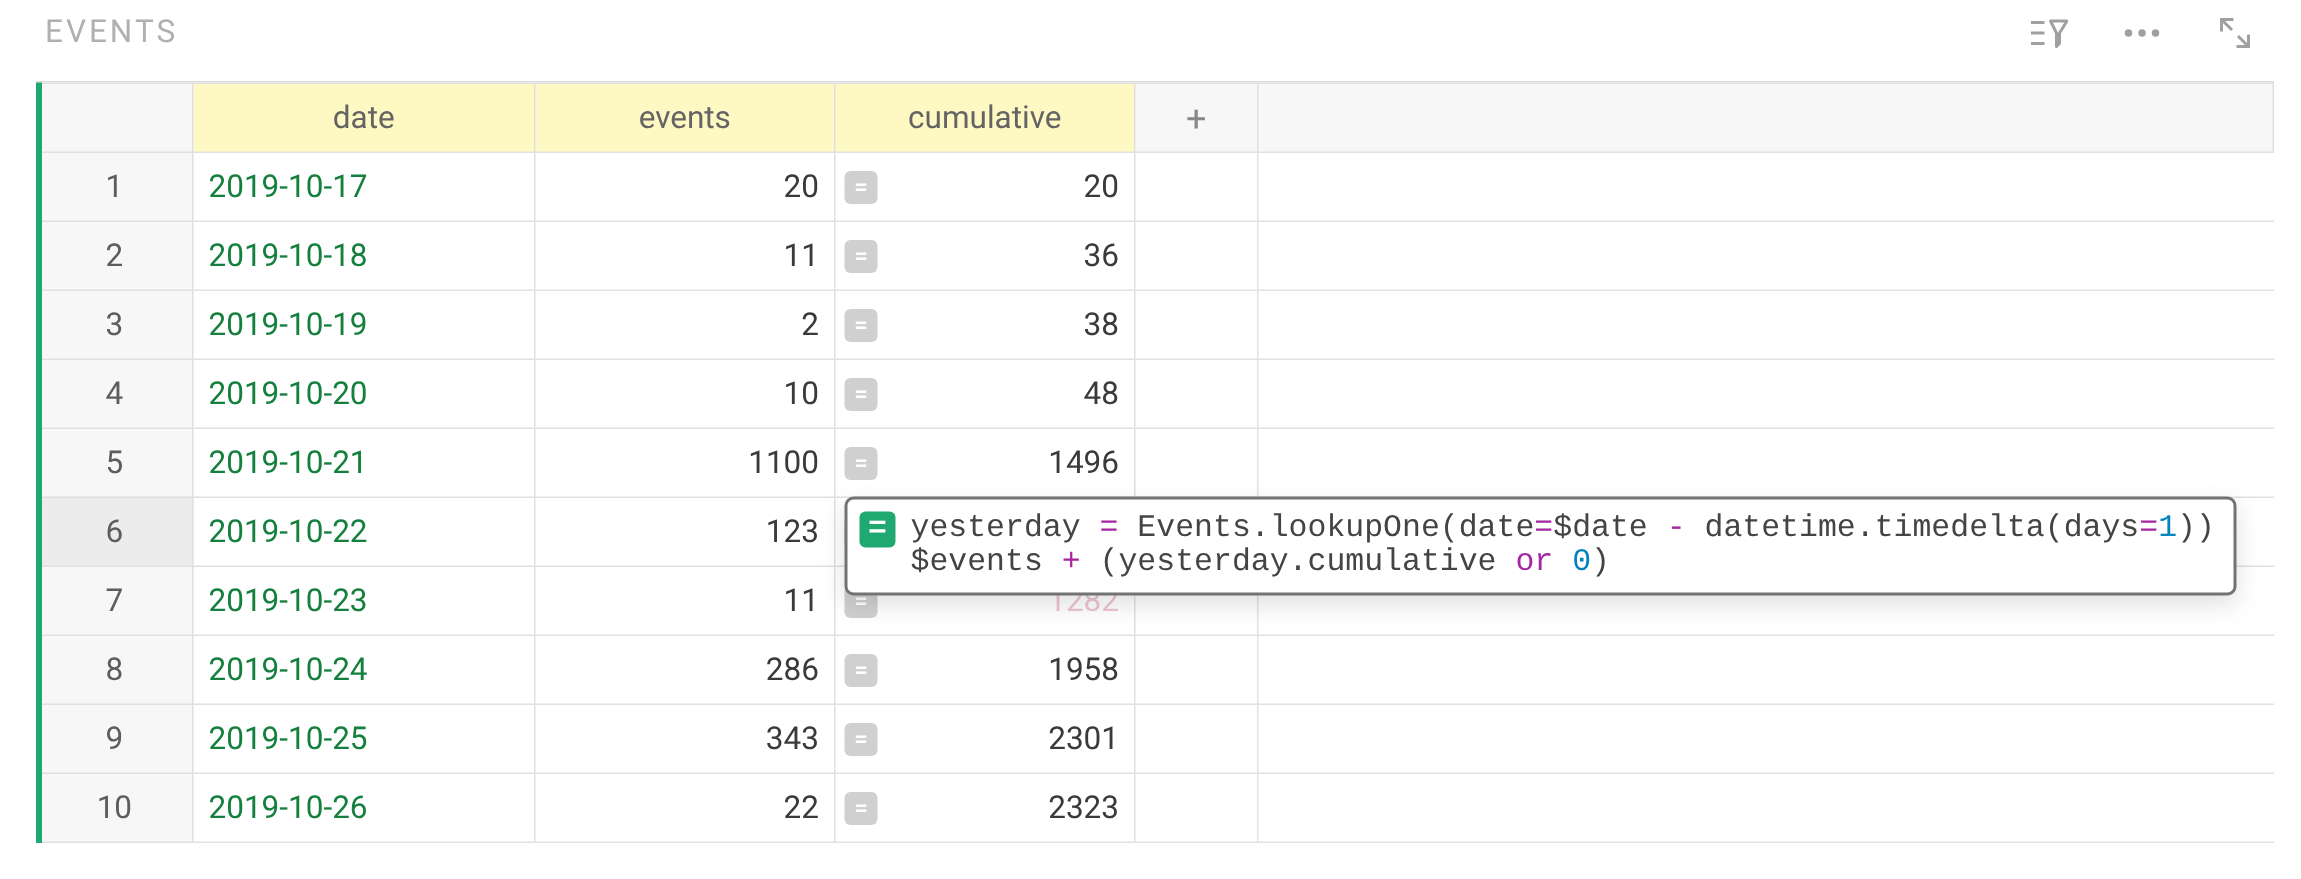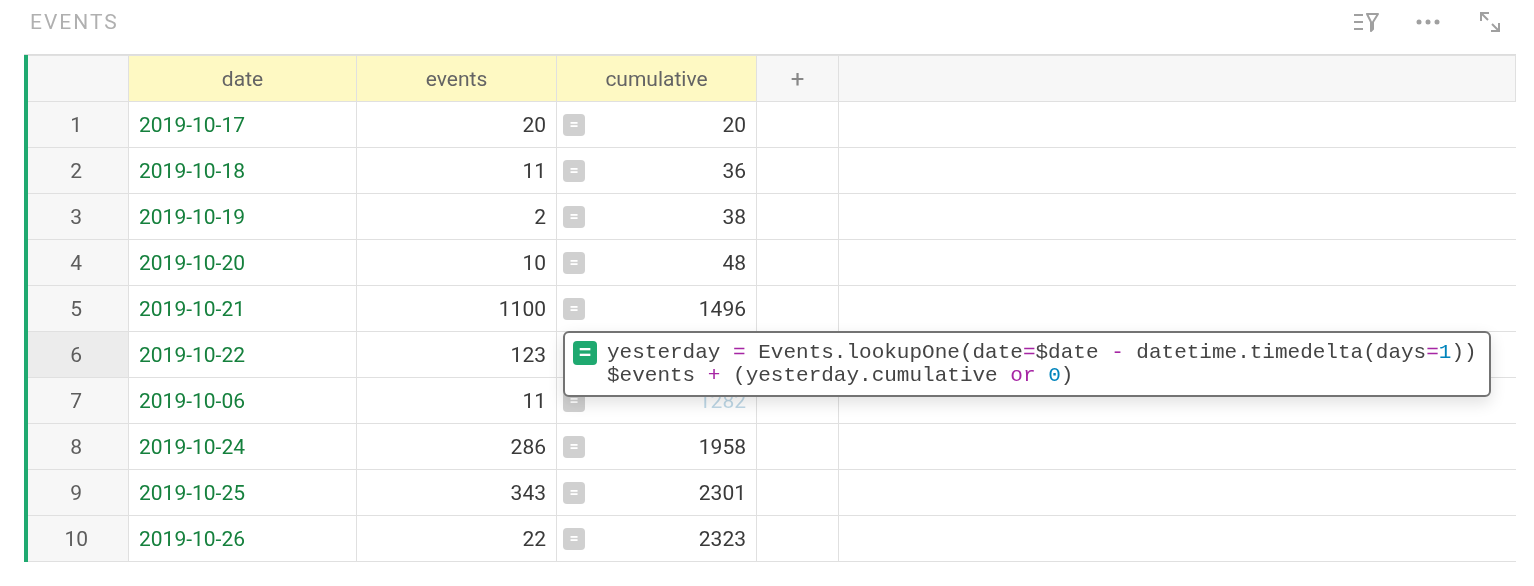--- a/index.html
+++ b/index.html
@@ -135,21 +135,21 @@
     color: #fff;
     display: flex;
     align-items: center;
     justify-content: center;
     font-weight: 700;
   }
   .formula-tooltip .chip-green::after { content: "="; }
   .tok-kw { color: #a626a4; }
   .tok-num { color: #0184bc; }
   .hidden-under {
-    color: #0369a1;
+    color: #be185d;
     opacity: 0.25;
   }
 </style>
 </head>
 <body>
 
 <div class="header">
   <div class="title">EVENTS</div>
   <div class="header-actions">
     <div class="icon-btn">
@@ -245,21 +245,21 @@
           <td class="events">123</td>
           <td class="cumul">
             <span class="formula-chip"></span>
             <div class="formula-tooltip"><span class="chip-green"></span><div><span>yesterday </span><span class="tok-kw">=</span><span> Events.lookupOne(date</span><span class="tok-kw">=</span><span>$date </span><span class="tok-kw">-</span><span> datetime.timedelta(days</span><span class="tok-kw">=</span><span class="tok-num">1</span><span>))</span></div><div><span>$events </span><span class="tok-kw">+</span><span> (yesterday.cumulative </span><span class="tok-kw">or</span><span> </span><span class="tok-num">0</span><span>)</span></div></div>
           </td>
           <td></td>
           <td class="rest"></td>
         </tr>
         <tr>
           <td class="rownum">7</td>
-          <td class="date">2019-10-06</td>
+          <td class="date">2019-10-23</td>
           <td class="events">11</td>
           <td class="cumul"><span class="formula-chip"></span><span class="hidden-under">1282</span></td>
           <td></td>
           <td class="rest"></td>
         </tr>
         <tr>
           <td class="rownum">8</td>
           <td class="date">2019-10-24</td>
           <td class="events">286</td>
           <td class="cumul"><span class="formula-chip"></span><span>1958</span></td>

